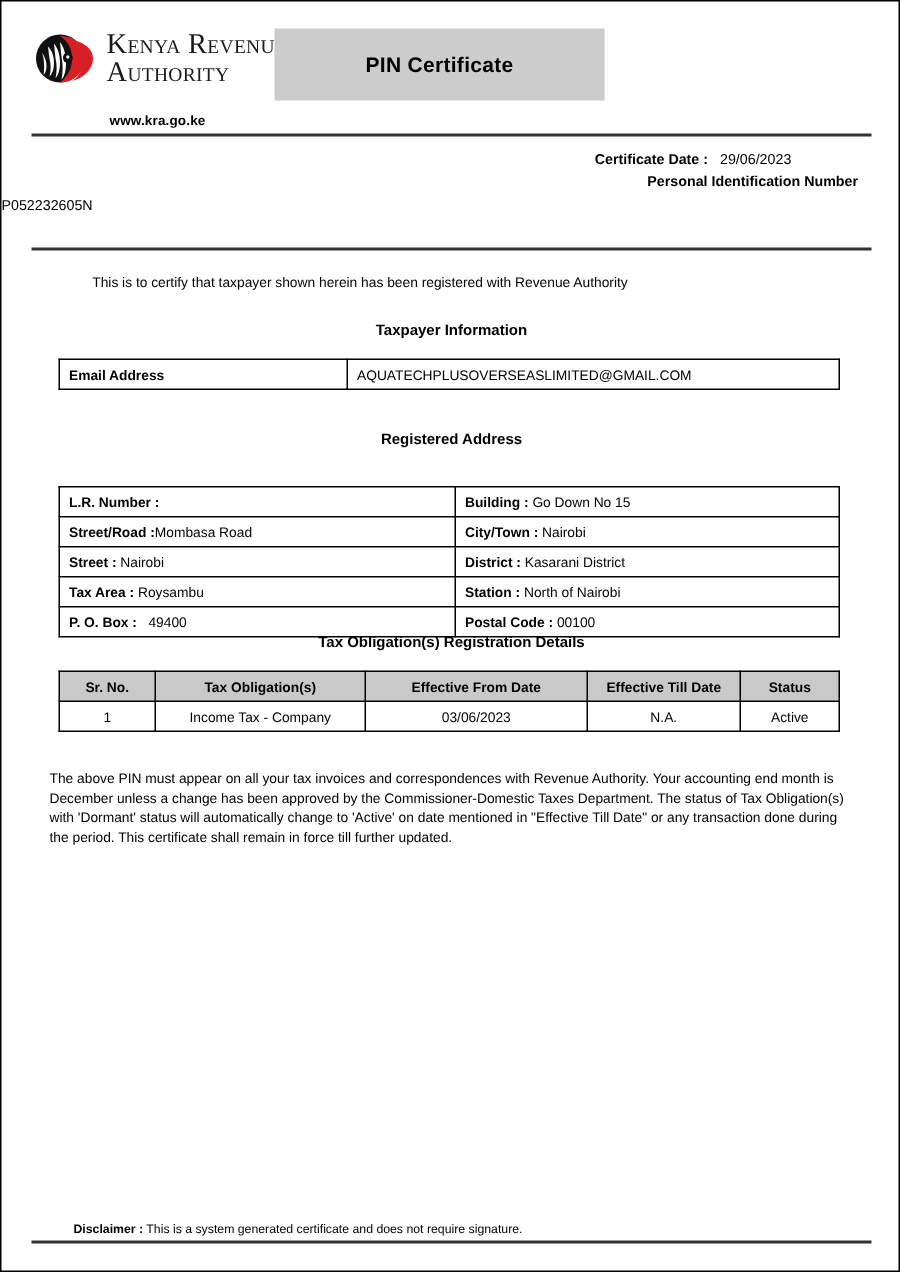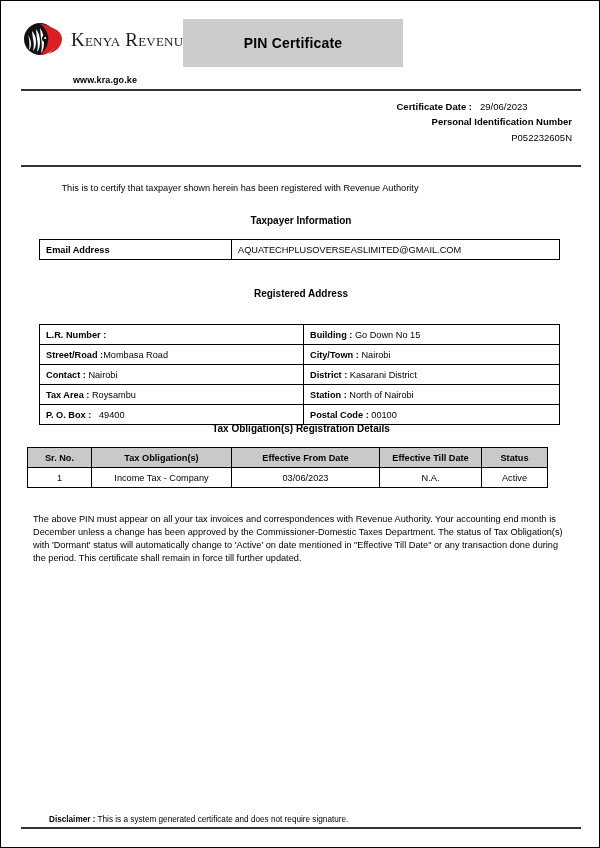--- a/index.html
+++ b/index.html
@@ -111,21 +111,21 @@
   .meta-label { font-weight: bold; }
   .meta-value {
     display: inline-block;
     width: 92px;
     text-align: left;
     font-weight: normal;
     margin-left: 8px;
   }
   .meta-pin {
     display: block;
-    text-align: right;
+    text-align: left;
     padding-right: 28px;
     font-size: 9.5px;
     line-height: 1.62;
   }
 
   
   .certify {
     position: absolute;
     left: 0; top: 182px;
     width: 478px;
@@ -165,21 +165,21 @@
   #tbl-taxpayer {
     left: 38px; top: 238px; width: 520px;
   }
   #tbl-address {
     left: 38px; top: 311px; width: 520px; margin-top: 12px;
   }
   .addr-pair { white-space: nowrap; }
   .addr-pair b { font-weight: bold; }
 
   #tbl-obligation {
-    left: 26px; top: 446px; width: 520px;
+    left: 38px; top: 446px; width: 520px;
     text-align: center;
   }
   #tbl-obligation thead th {
     background: #c9c9c9;
     font-weight: bold;
     text-align: center;
   }
   #tbl-obligation tbody td {
     text-align: center;
     font-weight: normal;
@@ -220,20 +220,21 @@
           <path d="M9 14 C12 17 13 21 13 25 C13 29 12 32 10 34 C11 30 11 26 10 22 C9.6 19 9.2 16 9 14 Z"></path>
           <path d="M13 12 C16 16 17 20 17 25 C17 29 16 33 14 35 C15 31 15 26 14 22 C13.6 18 13.2 14 13 12 Z"></path>
           <path d="M17 11 C20 15 21 20 21 25 C21 30 20 34 18 36 C19 31 19 26 18 21 C17.6 17 17.2 13 17 11 Z"></path>
           <path d="M5 18 C7 21 8 24 8 27 C8 30 7 32 6 33 C6.6 30 6.6 26 6 22 C5.7 20 5.3 19 5 18 Z"></path>
         </g>
         <path d="M22 18 C24 18 25.5 19.5 25.5 21.5 C25.5 23 24.5 24 23 24.3 L24.5 29 L21.5 25 C20 24.6 19 23.3 19 21.7 C19 19.6 20.3 18 22 18 Z" fill="#111111"></path>
         <circle cx="22.2" cy="21" r="1.1" fill="#ffffff"></circle>
       </svg>
       <div class="logo-text">
         <span class="logo-line1">Kenya Revenue</span>
+        <span class="logo-line2">Authority</span>
       </div>
     </div>
 
     <div class="logo-url">www.kra.go.ke</div>
 
     <div class="title-box">
       <span>PIN Certificate</span>
     </div>
 
   </div>
@@ -279,21 +280,21 @@
     <tbody>
       <tr>
         <td class="addr-pair"><b>L.R. Number :</b> <span></span></td>
         <td class="addr-pair"><b>Building :</b> <span>Go Down No 15</span></td>
       </tr>
       <tr>
         <td class="addr-pair"><b>Street/Road :</b><span>Mombasa Road</span></td>
         <td class="addr-pair"><b>City/Town :</b> <span>Nairobi</span></td>
       </tr>
       <tr>
-        <td class="addr-pair"><b>Contact :</b> <span>Nairobi</span></td>
+        <td class="addr-pair"><b>Street :</b> <span>Nairobi</span></td>
         <td class="addr-pair"><b>District :</b> <span>Kasarani District</span></td>
       </tr>
       <tr>
         <td class="addr-pair"><b>Tax Area :</b> <span>Roysambu</span></td>
         <td class="addr-pair"><b>Station :</b> <span>North of Nairobi</span></td>
       </tr>
       <tr>
         <td class="addr-pair"><b>P. O. Box :</b> &nbsp; <span>49400</span></td>
         <td class="addr-pair"><b>Postal Code :</b> <span>00100</span></td>
       </tr>

